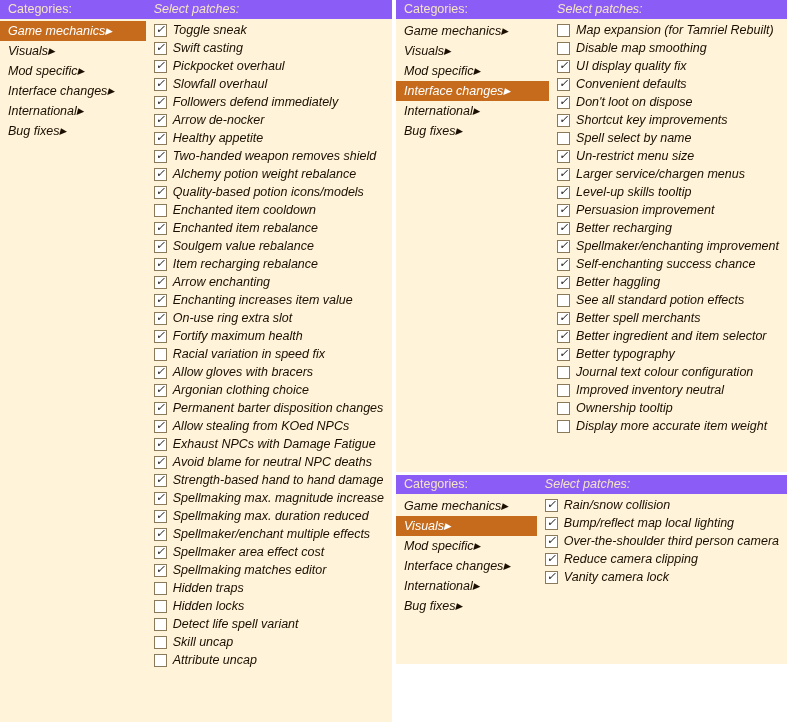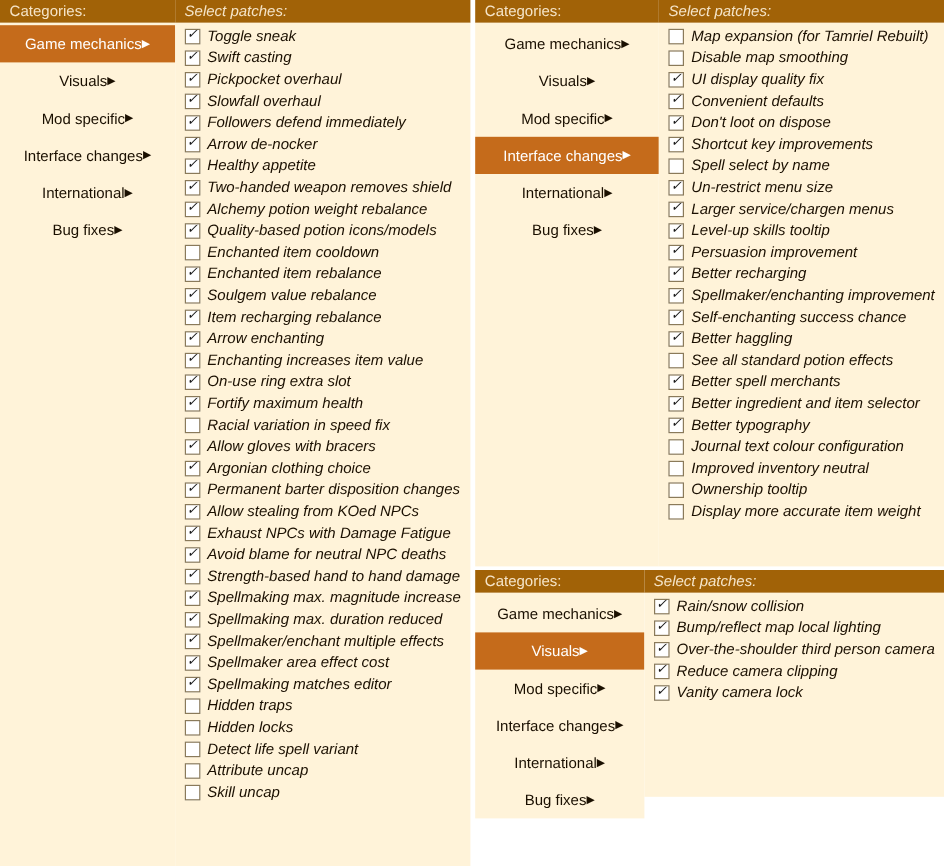--- a/index.html
+++ b/index.html
@@ -16,45 +16,46 @@
   .panel {
     position: absolute;
     display: flex;
     flex-direction: row;
   }
   .col {
     display: flex;
     flex-direction: column;
   }
   .hdr {
-    background: #a16207;
+    background: #8b5cf6;
     color: #f5e4c8;
     font-size: 12.5px;
     padding: 2px 8px 3px 8px;
     height: 19px;
     line-height: 14px;
     white-space: nowrap;
   }
   .cat-col { width: 158px; }
   .patch-col { flex: 1; font-style: italic; }
   .body {
     background: #fff3d9;
     display: flex;
     flex-direction: column;
     padding-top: 2px;
   }
   .cat-item {
     display: flex;
     align-items: center;
-    justify-content: center;
+    justify-content: flex-start;
     padding: 2px 8px 2px 8px;
-    height: 31px;
+    height: 20px;
     color: #1a0f00;
     cursor: pointer;
     white-space: nowrap;
+    font-style: italic;
   }
   .cat-item.sel {
     background: #c56b1b;
     color: #fff;
   }
   .cat-item .arr {
     font-size: 9px;
     line-height: 9px;
     color: inherit;
   }
@@ -260,25 +261,25 @@
         <div class="patch-item">
           <span class="cb"></span>
           <span>Hidden locks</span>
         </div>
         <div class="patch-item">
           <span class="cb"></span>
           <span>Detect life spell variant</span>
         </div>
         <div class="patch-item">
           <span class="cb"></span>
+          <span>Skill uncap</span>
+        </div>
+        <div class="patch-item">
+          <span class="cb"></span>
           <span>Attribute uncap</span>
-        </div>
-        <div class="patch-item">
-          <span class="cb"></span>
-          <span>Skill uncap</span>
         </div>
       </div>
     </div>
   </div>
 <div class="panel" id="panel-ic">
     <div class="col cat-col">
       <div class="hdr">Categories:</div>
       <div class="body">
         <div class="cat-item">
           <span>Game mechanics</span>

